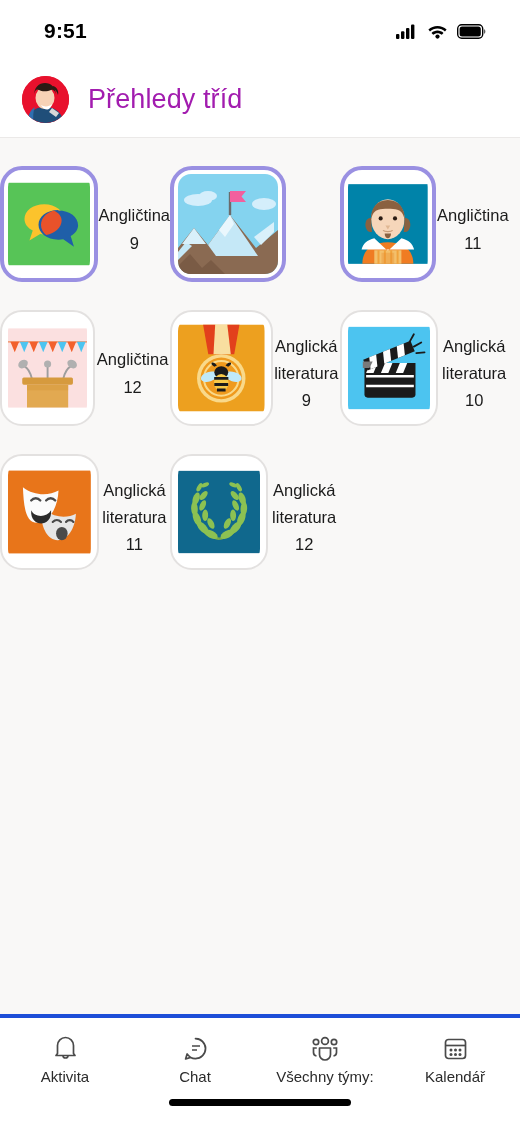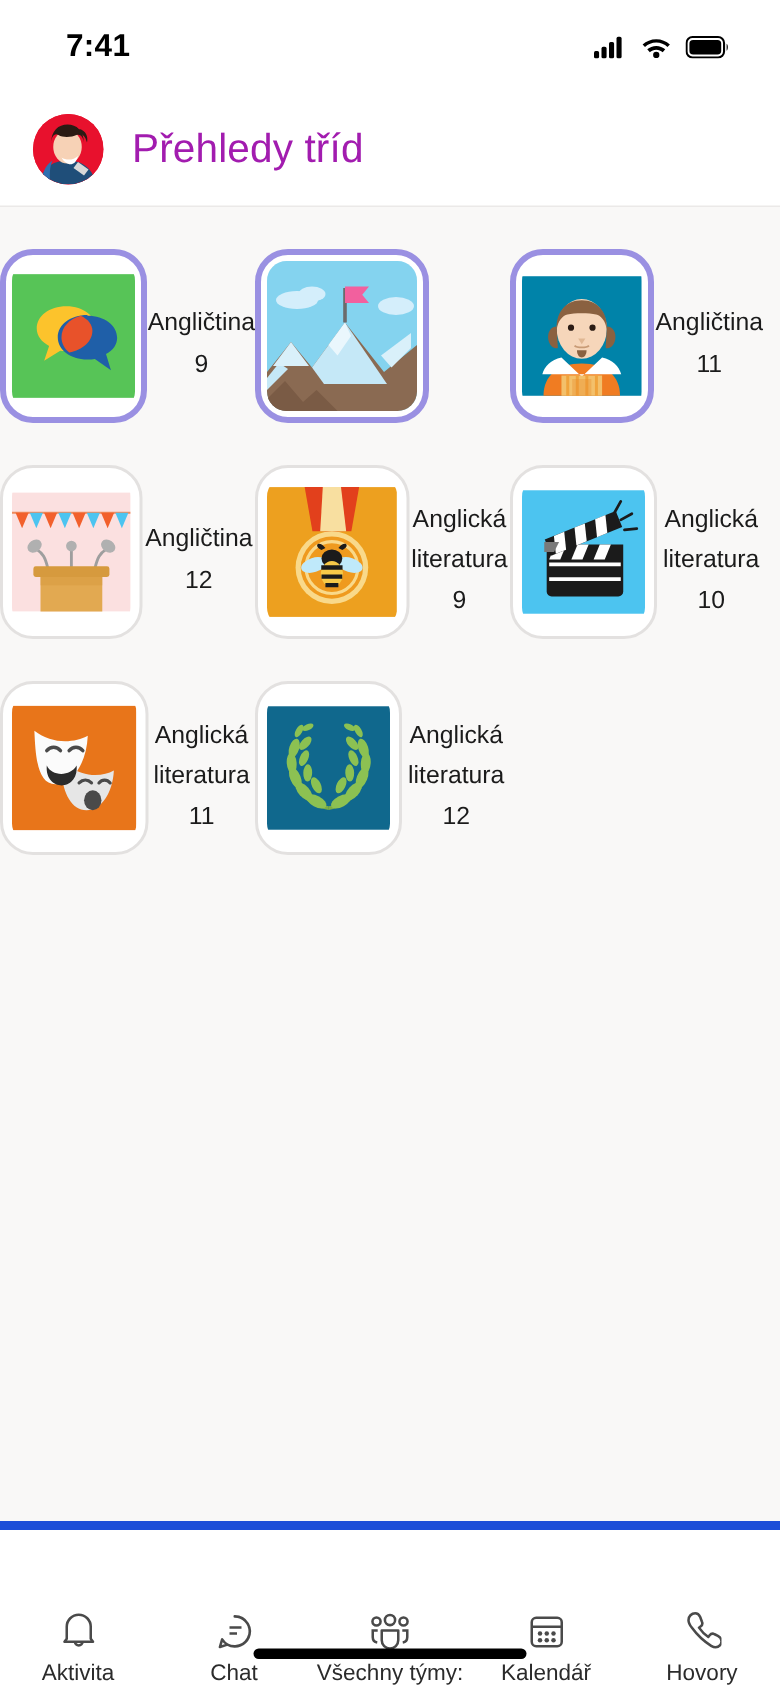--- a/index.html
+++ b/index.html
@@ -49,40 +49,40 @@
   .tile.selected .tile-img-wrap { border:4px solid #9a90e2; padding:4px; }
   .tile.plain  .tile-img-wrap { border:2px solid #e3e1e0; padding:6px; }
   .tile-img { width:100%; height:100%; border-radius:13px; overflow:hidden; display:block; }
   .tile-label {
     margin-top:11px; font-size:16.5px; line-height:1.65;
     text-align:center; color:#1b1b1b; white-space:pre-line;
   }
 
   
   .bottomnav {
-    flex:0 0 110px; background:#ffffff; border-top:6px solid #1d4ed8;
-    display:flex; align-items:flex-end; padding-top:14px;
+    flex:0 0 110px; background:#ffffff; border-top:4px solid #1d4ed8;
+    display:flex; align-items:flex-start; padding-top:14px;
   }
   .nav-item {
     flex:1 1 0; display:flex; flex-direction:column; align-items:center; gap:4px;
   }
   .nav-icon { height:32px; display:flex; align-items:center; justify-content:center; }
   .nav-label { font-size:15px; color:#2b2b2b; white-space:nowrap; }
   .home-indicator {
     position:absolute; left:50%; transform:translateX(-50%);
     bottom:18px; width:182px; height:7px; border-radius:4px; background:#000;
   }
 </style>
 </head>
 <body>
 
 <div class="phone">
 
   <div class="statusbar">
-    <div class="status-time">7:41</div>
+    <div class="status-time">9:51</div>
     <div class="status-icons">
       <svg width="22" height="15" viewBox="0 0 22 15">
         <rect x="0" y="10" width="3.4" height="5" rx="1.1" fill="#000"></rect>
         <rect x="5" y="7.2" width="3.4" height="7.8" rx="1.1" fill="#000"></rect>
         <rect x="10" y="4" width="3.4" height="11" rx="1.1" fill="#000"></rect>
         <rect x="15" y="0.5" width="3.4" height="14.5" rx="1.1" fill="#000"></rect>
       </svg>
       <svg width="21" height="15" viewBox="0 0 21 15">
         <path d="M10.5 2.1c3.5 0 6.7 1.3 9.1 3.5l-1.6 1.8C16 5.5 13.3 4.4 10.5 4.4S5 5.5 3 7.4L1.4 5.6C3.8 3.4 7 2.1 10.5 2.1z" fill="#000"></path>
         <path d="M10.5 6.6c2.3 0 4.4.9 6 2.3l-1.7 1.9c-1.2-1-2.7-1.6-4.3-1.6s-3.1.6-4.3 1.6L4.5 8.9c1.6-1.4 3.7-2.3 6-2.3z" fill="#000"></path>
@@ -360,24 +360,16 @@
             <circle cx="18" cy="15" r="1.5"></circle>
             <circle cx="9" cy="19.5" r="1.5"></circle>
             <circle cx="13.5" cy="19.5" r="1.5"></circle>
             <circle cx="18" cy="19.5" r="1.5"></circle>
           </g>
         </svg>
       </div>
       <div class="nav-label">Kalendář</div>
     </div>
 
-    <div class="nav-item">
-      <div class="nav-icon">
-        <svg width="26" height="28" viewBox="0 0 26 28" fill="none" stroke="#4a4a4a" stroke-width="1.7">
-          <path d="M8.5 2.5c-2.5 0-4.5 2-4.5 4.6 0 2 1 3.4 2.3 5.1 1.6 2.2 3.6 4.6 6.2 7 2.4 2.2 4.6 3.8 6.6 5 1 .6 2 1 3 1 2.3 0 3.9-1.9 3.9-4.1 0-1.7-1-2.8-2.4-3.5l-2.2-1.1c-1.3-.7-2.5-.3-3.3.7l-.9 1.1c-2.4-1.6-4.6-3.8-6.2-6.2l1.2-.9c1-.8 1.3-2 .7-3.2L11.8 5c-.7-1.5-1.8-2.5-3.3-2.5z" stroke-linejoin="round"></path>
-        </svg>
-      </div>
-      <div class="nav-label">Hovory</div>
-    </div>
   </div>
 
   <div class="home-indicator"></div>
 </div>
 
 </body></html>

